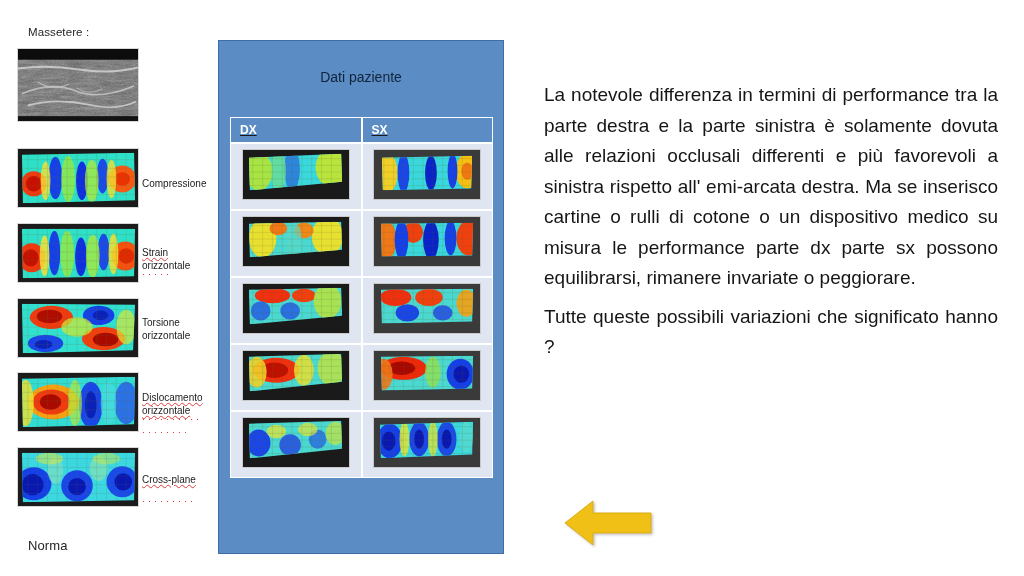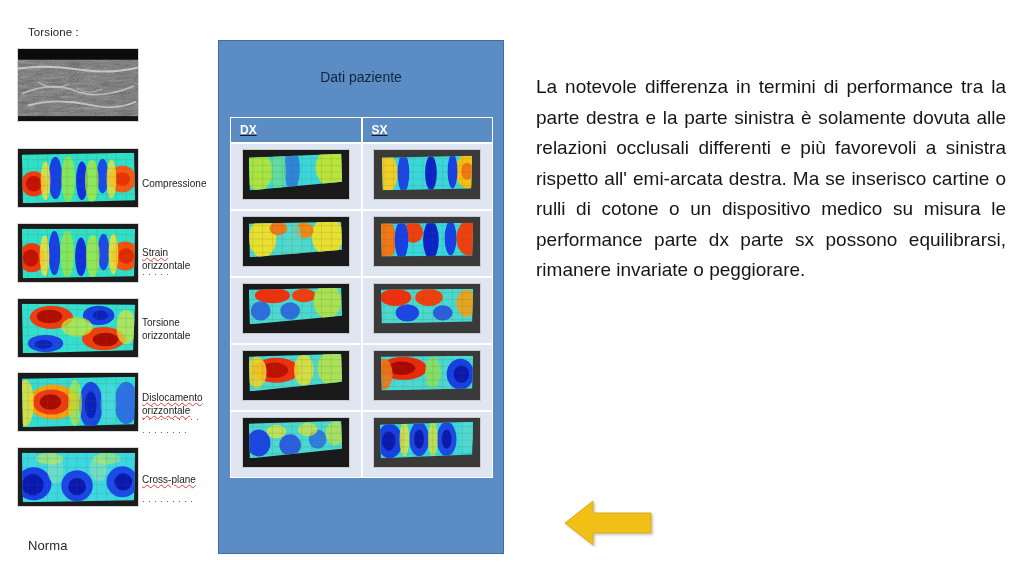--- a/index.html
+++ b/index.html
@@ -122,36 +122,36 @@
   #right-text{
     position:absolute;
     left:536px;top:72px;
     width:470px;
     font-size:19px;
     line-height:30.5px;
     color:#161616;
     text-align:justify;
     text-justify:inter-word;
   }
-  #right-text p{margin:0;}
+  #right-text p{margin:8px;}
   .noj{text-align:left;}
 
   
   #arrow-shape{
     position:absolute;
     left:563px;top:498px;
     width:92px;height:50px;
   }
 </style>
 </head>
 <body>
 
 <div id="left-column">
 
-  <div class="col-title" id="massetere-label">Torsione :</div>
+  <div class="col-title" id="massetere-label">Massetere :</div>
 
   <div class="thumb thumb-us">
     <svg viewBox="0 0 122 74" preserveAspectRatio="none" aria-hidden="true">
       <defs>
         <filter id="usn">
             <feTurbulence type="fractalNoise" baseFrequency="0.55 0.9" numOctaves="4" seed="7"></feTurbulence>
           <feColorMatrix type="saturate" values="0"></feColorMatrix>
           <feComponentTransfer>
               <feFuncA type="linear" slope="1"></feFuncA>
             </feComponentTransfer>
@@ -608,20 +608,21 @@
             </svg>
           </div>
         </td>
       </tr>
     </tbody>
   </table>
 </div>
 
 <div id="right-text">
   <p> La notevole differenza in termini di performance tra la parte destra e la parte sinistra è solamente dovuta alle relazioni occlusali differenti e più favorevoli a sinistra rispetto all' emi-arcata destra. Ma se inserisco cartine o rulli di cotone o un dispositivo medico su misura le performance parte dx parte sx possono equilibrarsi, rimanere invariate o peggiorare.</p>
+  <p class="noj" style="text-align:justify;">Tutte queste possibili variazioni   che significato hanno ?</p>
 </div>
 
 <div id="arrow-shape">
   <svg viewBox="0 0 92 50" width="92" height="50" aria-hidden="true">
     <defs>
       <filter id="ashadow" x="-20%" y="-20%" width="150%" height="150%">
         <feDropShadow dx="1.5" dy="1.5" stdDeviation="1.2" flood-color="#999" flood-opacity=".55"></feDropShadow>
       </filter>
     </defs>
     <path d="M2 25 L30 3 L30 15 L88 15 L88 35 L30 35 L30 47 Z" fill="#f0c014" stroke="#d9ae0d" stroke-width="1" filter="url(#ashadow)"></path>

